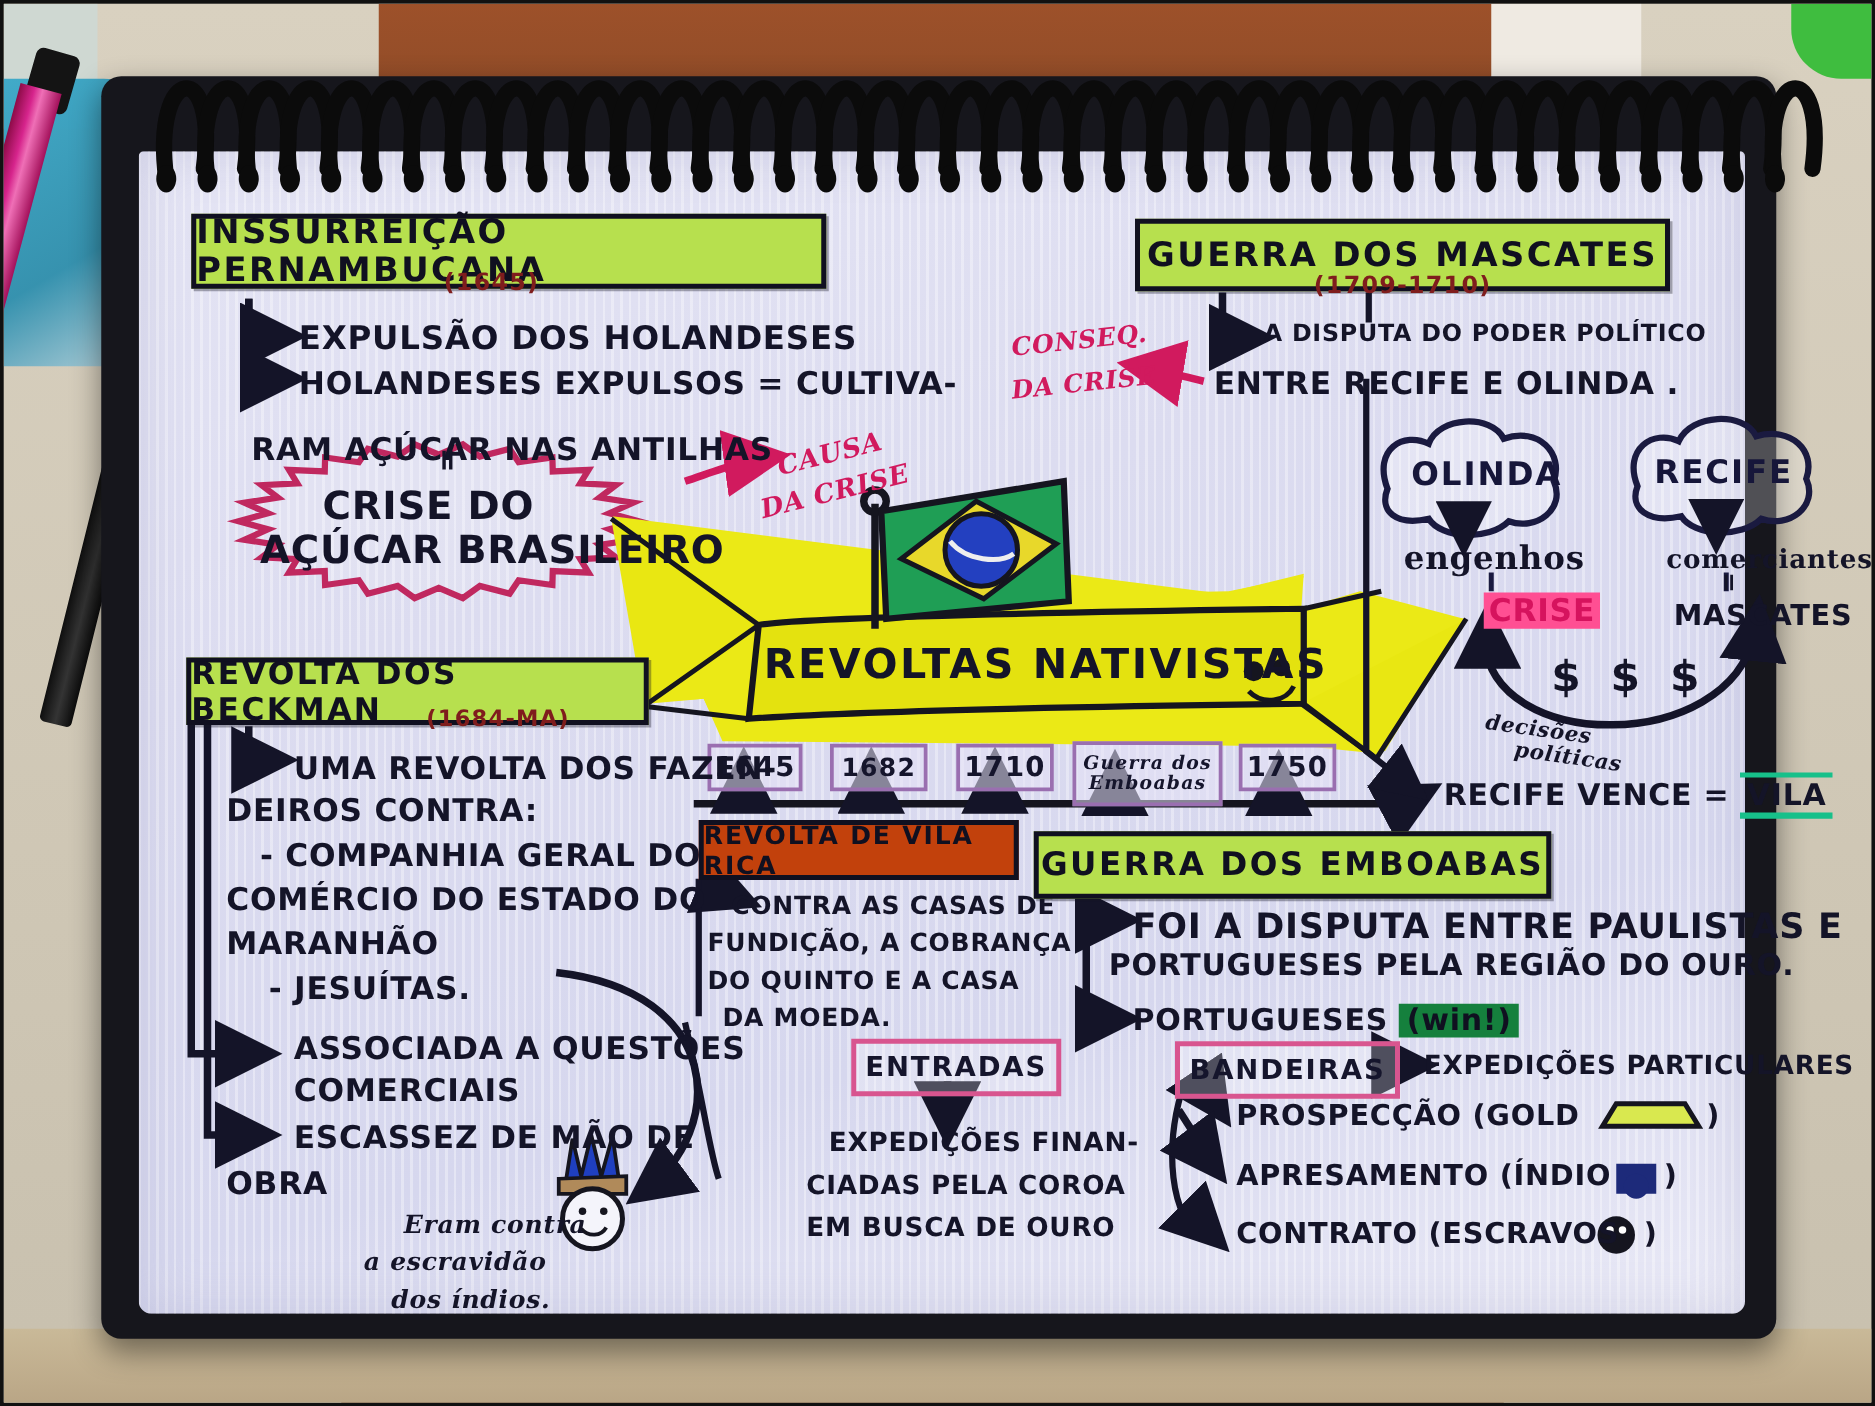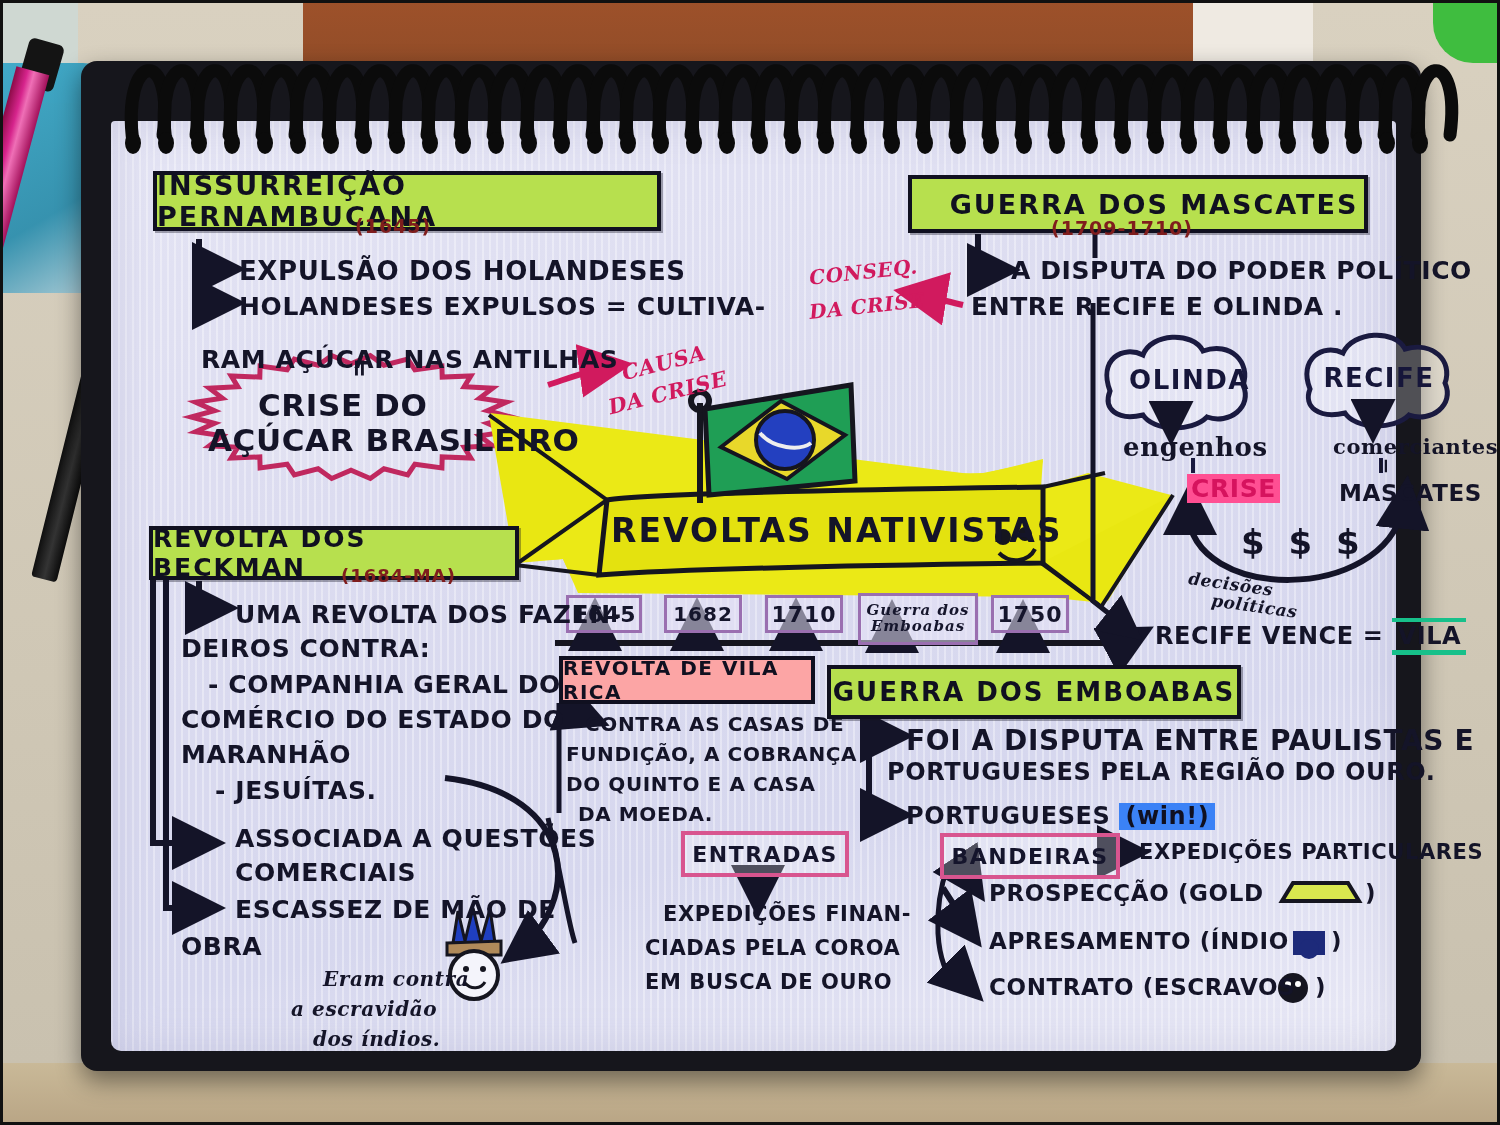--- a/index.html
+++ b/index.html
@@ -71,27 +71,27 @@
     font-family:"DejaVu Sans", sans-serif;letter-spacing:1px;}
   .redtxt{color:#d11a5e;}
 
   svg.ov{position:absolute;left:0;top:0;width:1500px;height:1125px;
     pointer-events:none;overflow:visible;}
 
   
   .chip{position:absolute;border:3px solid #9a6fb0;background:rgba(230,225,245,.55);
     display:flex;align-items:center;justify-content:center;
     font-weight:700;color:#15152c;letter-spacing:1px;}
-  .greenbox{position:absolute;border:4px solid #101020;background:#fca5a5;
+  .greenbox{position:absolute;border:4px solid #101020;background:#c2410c;
     display:flex;align-items:center;justify-content:center;
     font-weight:700;color:#101020;letter-spacing:1.5px;}
   .pinkbox{position:absolute;border:4px solid #d8558f;background:rgba(255,255,255,.25);
     display:flex;align-items:center;justify-content:center;
     font-weight:700;color:#15152c;letter-spacing:1.5px;}
-  .winbox{display:inline-block;background:#3b82f6;padding:0 6px;color:#101020;}
+  .winbox{display:inline-block;background:#15803d;padding:0 6px;color:#101020;}
   .hl-pink{background:#ff4f93;color:#d6135e;padding:0 4px;}
   .ul-green{border-bottom:5px solid #17c08a;border-top:4px solid #17c08a;padding:0 5px;}
 
   .cloud{position:absolute;display:flex;align-items:center;justify-content:center;
     font-weight:700;color:#16163a;letter-spacing:1.5px;}
 </style>
 </head>
 <body>
 
 <div id="stage">
@@ -333,25 +333,25 @@
   <div class="hw" style="left:345px;top:352px;font-size:24px;transform:rotate(90deg);">=</div>
   <div class="hw" style="left:255px;top:385px;font-size:31px;">CRISE DO</div>
   <div class="hw" style="left:205px;top:420px;font-size:31px;">AÇÚCAR BRASILEIRO</div>
 
   <div class="hw cursive redtxt" style="left:618px;top:348px;font-size:21px;transform:rotate(-14deg);">CAUSA</div>
   <div class="hw cursive redtxt" style="left:604px;top:378px;font-size:21px;transform:rotate(-14deg);">DA CRISE</div>
 
   <div class="hw cursive redtxt" style="left:806px;top:258px;font-size:20px;transform:rotate(-6deg);">CONSEQ.</div>
   <div class="hw cursive redtxt" style="left:806px;top:292px;font-size:20px;transform:rotate(-6deg);">DA CRISE</div>
 
-  <div class="titlebox" style="left:905px;top:172px;width:420px;height:50px;padding-left:32px;">
+  <div class="titlebox" style="left:905px;top:172px;width:420px;height:50px;">
     <span style="font-size:27px;">GUERRA DOS MASCATES</span>
   </div>
   <div class="subyear" style="left:1048px;top:214px;font-size:19px;">(1709-1710)</div>
-  <div class="hw" style="left:1008px;top:254px;font-size:25px;">A DISPUTA DO PODER POLÍTICO</div>
+  <div class="hw" style="left:1008px;top:254px;font-size:19px;">A DISPUTA DO PODER POLÍTICO</div>
   <div class="hw" style="left:968px;top:290px;font-size:25px;">ENTRE RECIFE E OLINDA .</div>
 
   <div class="hw" style="left:608px;top:510px;font-size:33px;letter-spacing:2px;">REVOLTAS  NATIVISTAS</div>
 
   <div class="chip" style="left:563px;top:592px;width:70px;height:32px;font-size:22px;">1645</div>
   <div class="chip" style="left:661px;top:592px;width:72px;height:32px;font-size:20px;">1682</div>
   <div class="chip" style="left:762px;top:592px;width:72px;height:32px;font-size:22px;">1710</div>
   <div class="chip cursive" style="left:855px;top:590px;width:108px;height:46px;font-size:15px;line-height:1.05;text-align:center;padding:0 3px;">Guerra dos Emboabas</div>
   <div class="chip" style="left:988px;top:592px;width:72px;height:32px;font-size:22px;">1750</div>
 

